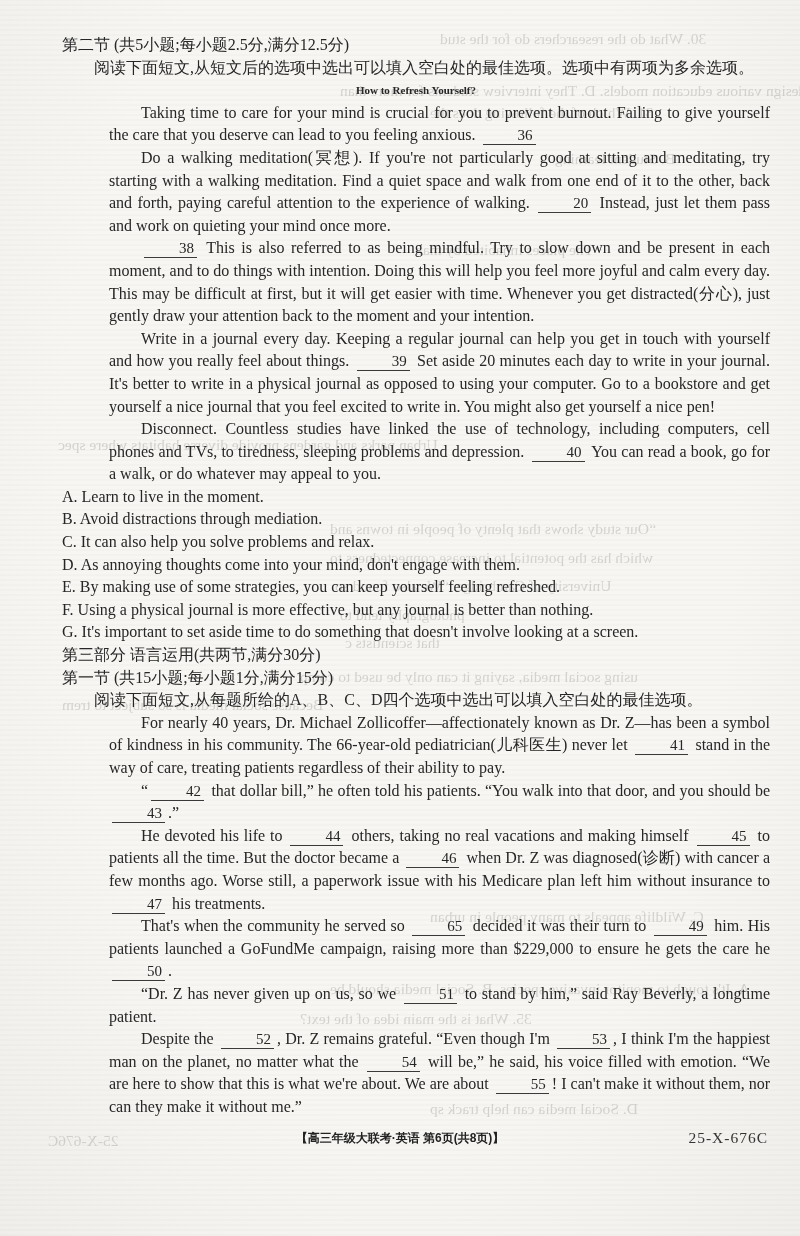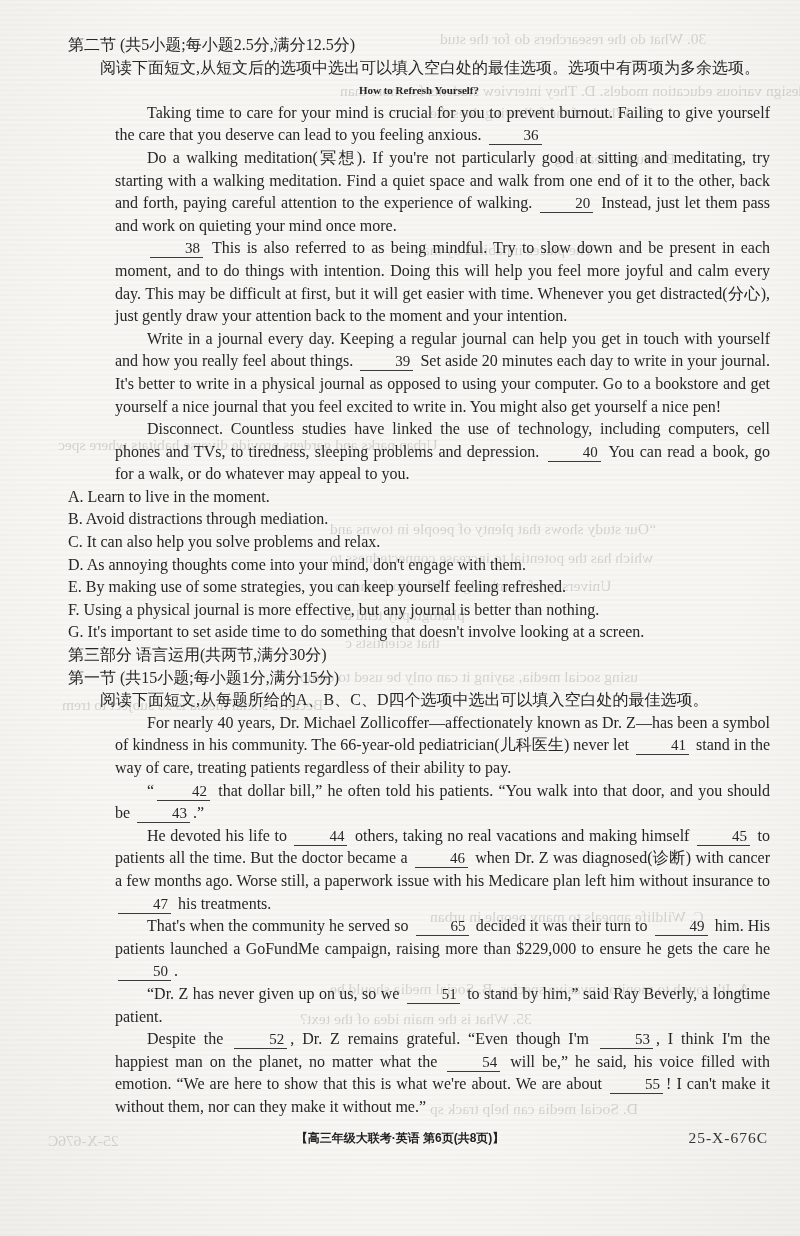--- a/index.html
+++ b/index.html
@@ -9,21 +9,21 @@
     margin:0 auto;
     background:#f5f4f1;
     background-image:
       repeating-linear-gradient(0deg, rgba(0,0,0,0.015) 0 2px, transparent 2px 5px),
       radial-gradient(ellipse at 50% 40%, #f7f6f3 60%, #efeeea 100%);
     overflow:hidden;
     font-family:"Liberation Serif", serif;
     color:#262626;
   }
   .content {
-    position:absolute; left:68px; right:30px; top:34px;
+    position:absolute; left:62px; right:30px; top:34px;
     font-size:16px; line-height:22.6px;
     text-align:justify;
   }
   .h-cn { text-align:left; }
   .h-cn.bold { font-weight:400; }
   .instr { text-indent:2em; }
   .title { text-align:center; font-weight:700; font-size:11px; }
   .para { text-indent:2em;margin-left:47px; }
   .option { text-indent:0; }
   .blank {

